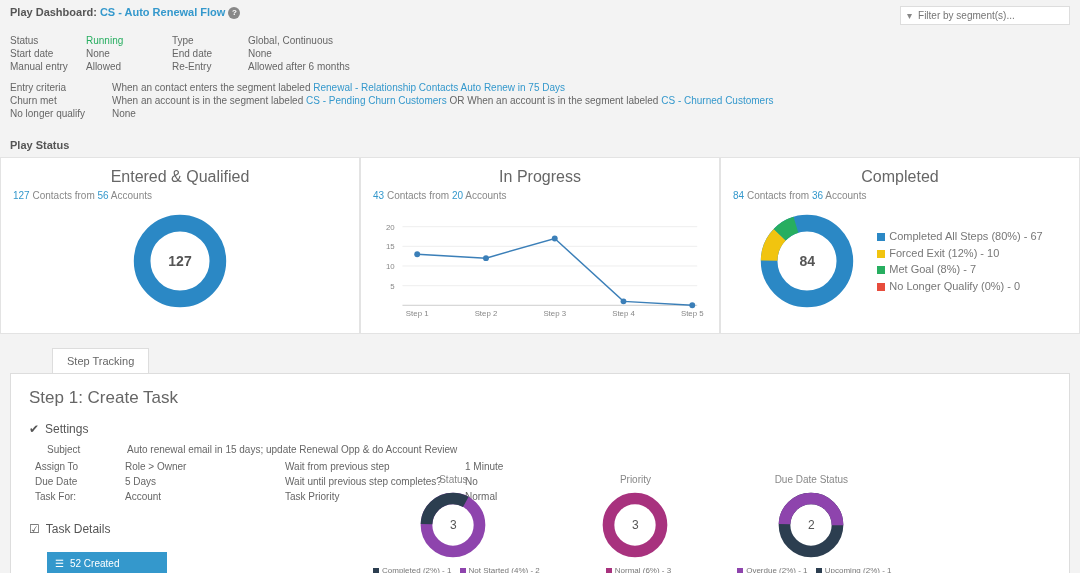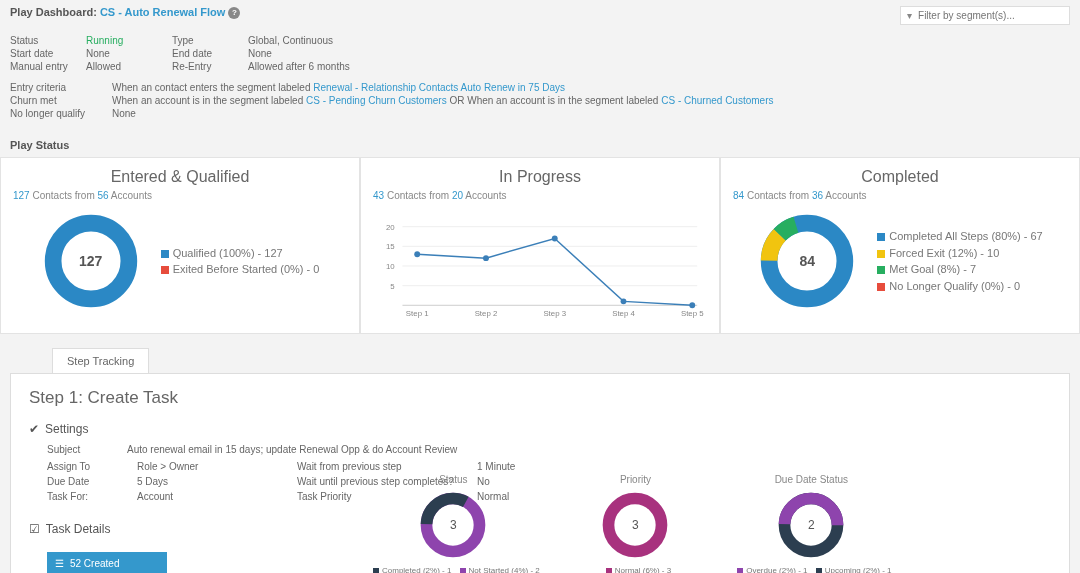--- a/index.html
+++ b/index.html
@@ -28,21 +28,21 @@
 .donut .center{position:absolute;top:0;left:0;width:100%;height:100%;display:flex;align-items:center;justify-content:center;font-size:14px;color:#555;font-weight:600;}
 .legend{font-size:11px;color:#777;line-height:1.5;}
 .legend .sw{display:inline-block;width:8px;height:8px;margin-right:4px;vertical-align:middle;}
 .linechart{position:relative;width:100%;height:110px;}
 .tabs{margin:14px 10px 0 10px;}
 .tab{display:inline-block;background:#fff;border:1px solid #ddd;border-bottom:none;padding:6px 14px;font-size:11px;color:#666;margin-left:42px;}
 .panel{background:#fff;border:1px solid #ddd;margin:0 10px 10px 10px;padding:14px 18px;}
 .step-title{font-size:17px;font-weight:300;color:#666;margin-bottom:14px;}
 .sub-h{font-size:12px;color:#555;margin:10px 0 8px 0;display:flex;align-items:center;gap:6px;}
 .settings-grid{display:grid;grid-template-columns:80px 200px;row-gap:4px;font-size:10px;color:#666;margin-left:18px;}
-.settings-row3{display:grid;grid-template-columns:80px 150px 170px 80px;row-gap:4px;column-gap:10px;font-size:10px;color:#666;margin-left:18px;margin-top:6px;}
+.settings-row3{display:grid;grid-template-columns:80px 150px 170px 80px;row-gap:4px;column-gap:10px;font-size:10px;color:#666;margin-left:6px;margin-top:6px;}
 .task-buttons{display:flex;flex-direction:column;gap:6px;width:120px;margin-left:18px;margin-top:8px;}
 .btn{background:#3498cc;color:#fff;border:none;padding:6px 8px;font-size:10px;text-align:left;display:flex;align-items:center;gap:6px;cursor:pointer;}
 .mini-charts{display:flex;gap:60px;justify-content:center;margin-top:-70px;margin-left:200px;}
 .mini{display:flex;flex-direction:column;align-items:center;}
 .mini .mtitle{font-size:10px;color:#888;margin-bottom:5px;}
 .mini .mdonut{position:relative;width:70px;height:70px;}
 .mini .mdonut .c{position:absolute;top:0;left:0;width:100%;height:100%;display:flex;align-items:center;justify-content:center;font-size:12px;color:#555;}
 .mlegend{font-size:8px;color:#777;margin-top:6px;}
 .mlegend .sw{width:6px;height:6px;display:inline-block;margin:0 3px 0 6px;vertical-align:middle;}
 .check{color:#555;}
@@ -114,24 +114,20 @@
       <span class="num">56</span>
       <span>Accounts</span>
     </div>
     <div class="donut-wrap">
       <div class="donut">
         <svg viewBox="0 0 42 42" width="100" height="100">
           <circle cx="21" cy="21" r="15.9" fill="none" stroke="#2b88c5" stroke-width="7"></circle>
         </svg>
         <div class="center">127</div>
       </div>
-      <div class="legend">
-        <div><span class="sw" style="background:#2b88c5"></span><span>Qualified (100%) - 127</span></div>
-        <div><span class="sw" style="background:#e74c3c"></span><span>Exited Before Started (0%) - 0</span></div>
-      </div>
     </div>
   </div>
 
   <div class="card">
     <h3>In Progress</h3>
     <div class="subcount">
       <span class="num">43</span>
       <span>Contacts from</span>
       <span class="num">20</span>
       <span>Accounts</span>

